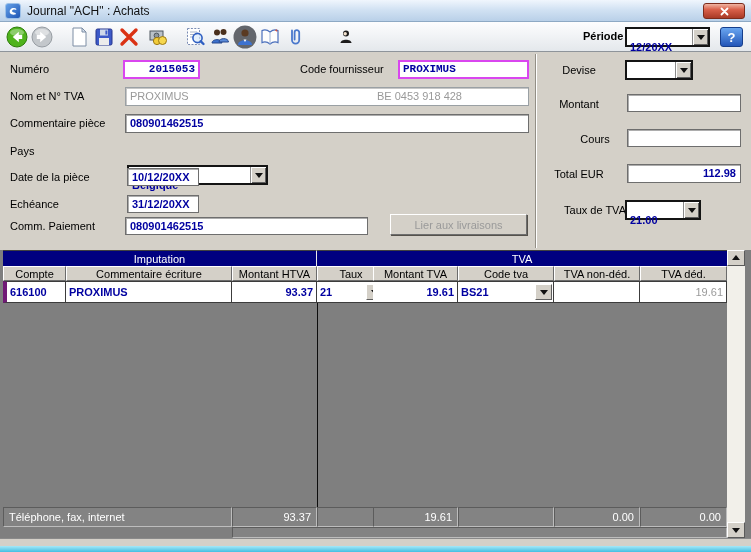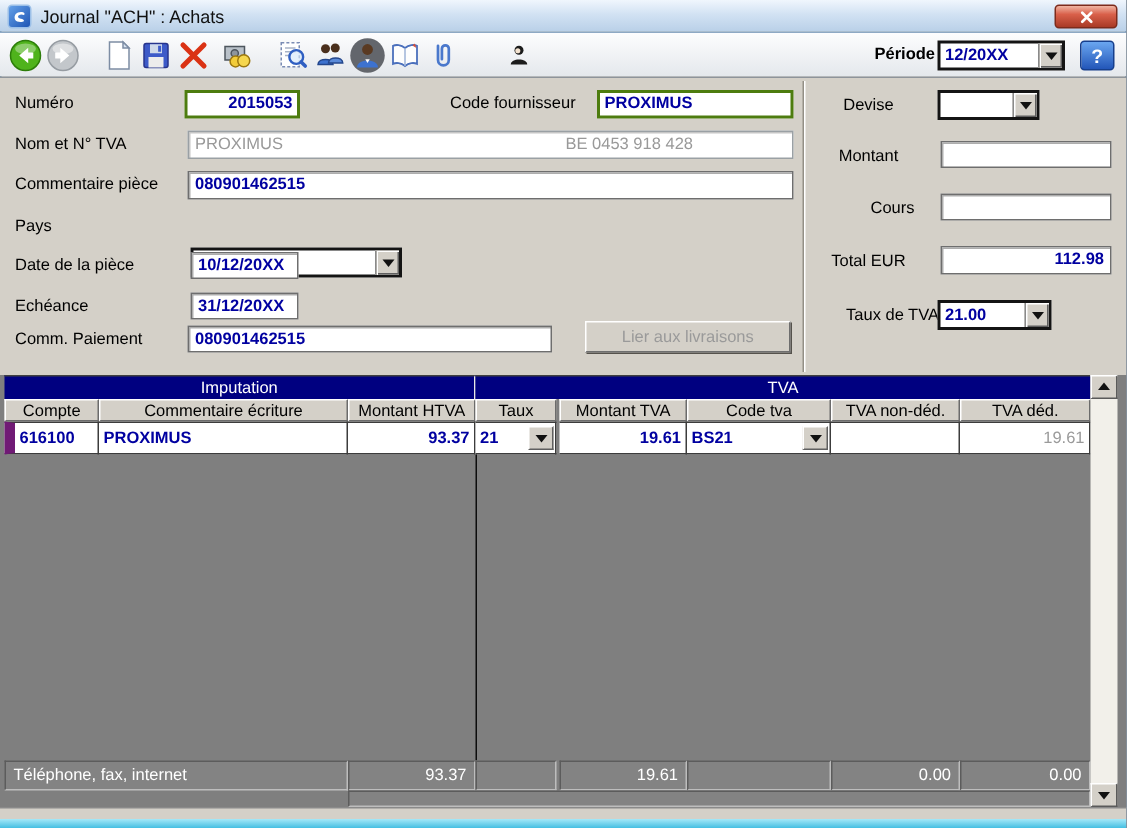--- a/index.html
+++ b/index.html
@@ -21,38 +21,38 @@
     display:flex; align-items:center; justify-content:center; }
 
   
   .toolbar { position:absolute; top:22px; left:0; right:0; height:30px;
     background:linear-gradient(#fdfdfe,#e4e8ec); border-bottom:1px solid #8e949a; }
   .tb-icons { position:absolute; left:4px; top:2px; display:flex; align-items:center; height:26px; }
   .tbtn { width:25px; height:25px; display:flex; align-items:center; justify-content:center; }
   .sp10 { width:12px; } .sp4 { width:4px; } .sp26 { width:26px; }
   .periode-lbl { position:absolute; left:583px; top:8px; font-weight:bold; }
   .combo { background:#fff; border:2px solid #141414; display:flex; align-items:stretch; }
-  .combo .val { flex:1; color:#0000a0; font-weight:bold; padding:2px 3px; overflow:hidden; white-space:nowrap; }
+  .combo .val { flex:1; color:#0000a0; font-weight:bold; padding:12px 3px; overflow:hidden; white-space:nowrap; }
   .cbtn { width:16px; background:#d4d0c8; border-left:1px solid #8a8a8a;
     box-shadow:inset 1px 1px 0 #ffffff, inset -1px -1px 0 #5f5f5f;
     display:flex; align-items:center; justify-content:center; }
   .tri-dn { width:0; height:0; border:4px solid transparent; border-top:5px solid #111; margin-top:5px; }
   .tri-up { width:0; height:0; border:4px solid transparent; border-bottom:5px solid #111; margin-bottom:5px; }
   .help-btn { position:absolute; left:720px; top:5px; width:23px; height:20px; border-radius:3px;
     background:linear-gradient(#6aa6f0,#2356b8); border:1px solid #173f8c;
     color:#fff; font-weight:bold; font-size:13px; display:flex; align-items:center; justify-content:center; }
 
   
   .form { position:absolute; top:52px; left:0; width:751px; height:198px; background:#d4d0c8; }
   .vdiv { position:absolute; left:535px; top:2px; height:194px; width:1px; background:#938f86; box-shadow:1px 0 0 #fff; }
   .lbl { position:absolute; white-space:nowrap; }
   .rlbl { position:absolute; width:78px; text-align:center; white-space:nowrap; }
   .tf { position:absolute; background:#fff; border:1px solid #6e6e6e; box-shadow:inset 1px 1px 0 #adadad;
         padding:2px 4px; color:#0000a0; font-weight:bold; overflow:hidden; white-space:nowrap; }
-  .tf.strong { border:2px solid #4d7c0f; box-shadow:none; padding:1px 3px; }
+  .tf.strong { border:2px solid #d946ef; box-shadow:none; padding:1px 3px;font-family:Liberation Mono, monospace; }
   .tf.right { text-align:right; }
   .tf.disabled { color:#999; font-weight:normal; border:1px solid #9aa0a4; box-shadow:inset 1px 1px 0 #c6c6c6; display:flex; }
   .fcombo { position:absolute; }
   .btn { position:absolute; background:#d4d0c8; border:1px solid;
          border-color:#ffffff #6e6e6e #6e6e6e #ffffff; box-shadow:1px 1px 0 #55524c;
          color:#9a9a9a; display:flex; align-items:center; justify-content:center; }
 
   
   .grid { position:absolute; top:250px; left:0; width:751px; height:288px; background:#7f7f7f; }
   .ghead { position:absolute; top:0; height:16px; background:#000080; color:#fff;
@@ -65,21 +65,21 @@
   .dc { position:absolute; top:31px; height:22px; background:#fff; color:#0000a0; font-weight:bold;
         border-right:1px solid #3c3c3c; border-bottom:1px solid #3c3c3c; border-top:1px solid #3c3c3c;
         display:flex; align-items:center; padding:0 3px; overflow:hidden; }
   .dc.num { justify-content:flex-end; }
   .dc.gray { color:#9a9a9a; font-weight:normal; }
   .dc .cbtn { position:absolute; right:1px; top:2px; bottom:2px; width:17px; border:1px solid;
         border-color:#ffffff #5f5f5f #5f5f5f #ffffff; box-shadow:none; }
   .c1 { left:3px;   width:63px; }
   .c2 { left:66px;  width:166px; }
   .c3 { left:232px; width:85px; }
-  .c4 { left:317px; width:54px; }
+  .c4 { left:317px; width:68px; }
   .c5 { left:373px; width:85px; }
   .c6 { left:458px; width:96px; }
   .c7 { left:554px; width:86px; }
   .c8 { left:640px; width:87px; }
   .vline { position:absolute; left:317px; top:53px; height:204px; width:1px; background:#0d0d0d; }
   .tc { position:absolute; top:257px; height:20px; background:#838383; color:#fff;
         border:1px solid; border-color:#5c5c5c #bdbdbd #bdbdbd #5c5c5c;
         display:flex; align-items:center; padding:0 5px; overflow:hidden; white-space:nowrap; }
   .tc.num { justify-content:flex-end; }
   .tlabel { left:3px; width:229px; }
@@ -283,21 +283,21 @@
 
     <div class="hc c1">Compte</div>
     <div class="hc c2">Commentaire écriture</div>
     <div class="hc c3">Montant HTVA</div>
     <div class="hc c4">Taux</div>
     <div class="hc c5">Montant TVA</div>
     <div class="hc c6">Code tva</div>
     <div class="hc c7">TVA non-déd.</div>
     <div class="hc c8">TVA déd.</div>
 
-    <div class="dc c1" style="border-left:7px solid #701a75;">616100</div>
+    <div class="dc c1" style="border-left:4px solid #701a75;">616100</div>
     <div class="dc c2">PROXIMUS</div>
     <div class="dc c3 num">93.37</div>
     <div class="dc c4">
       <span>21</span>
       <span class="cbtn">
           <span class="tri-dn"></span>
         </span>
     </div>
     <div class="dc c5 num">19.61</div>
     <div class="dc c6">

